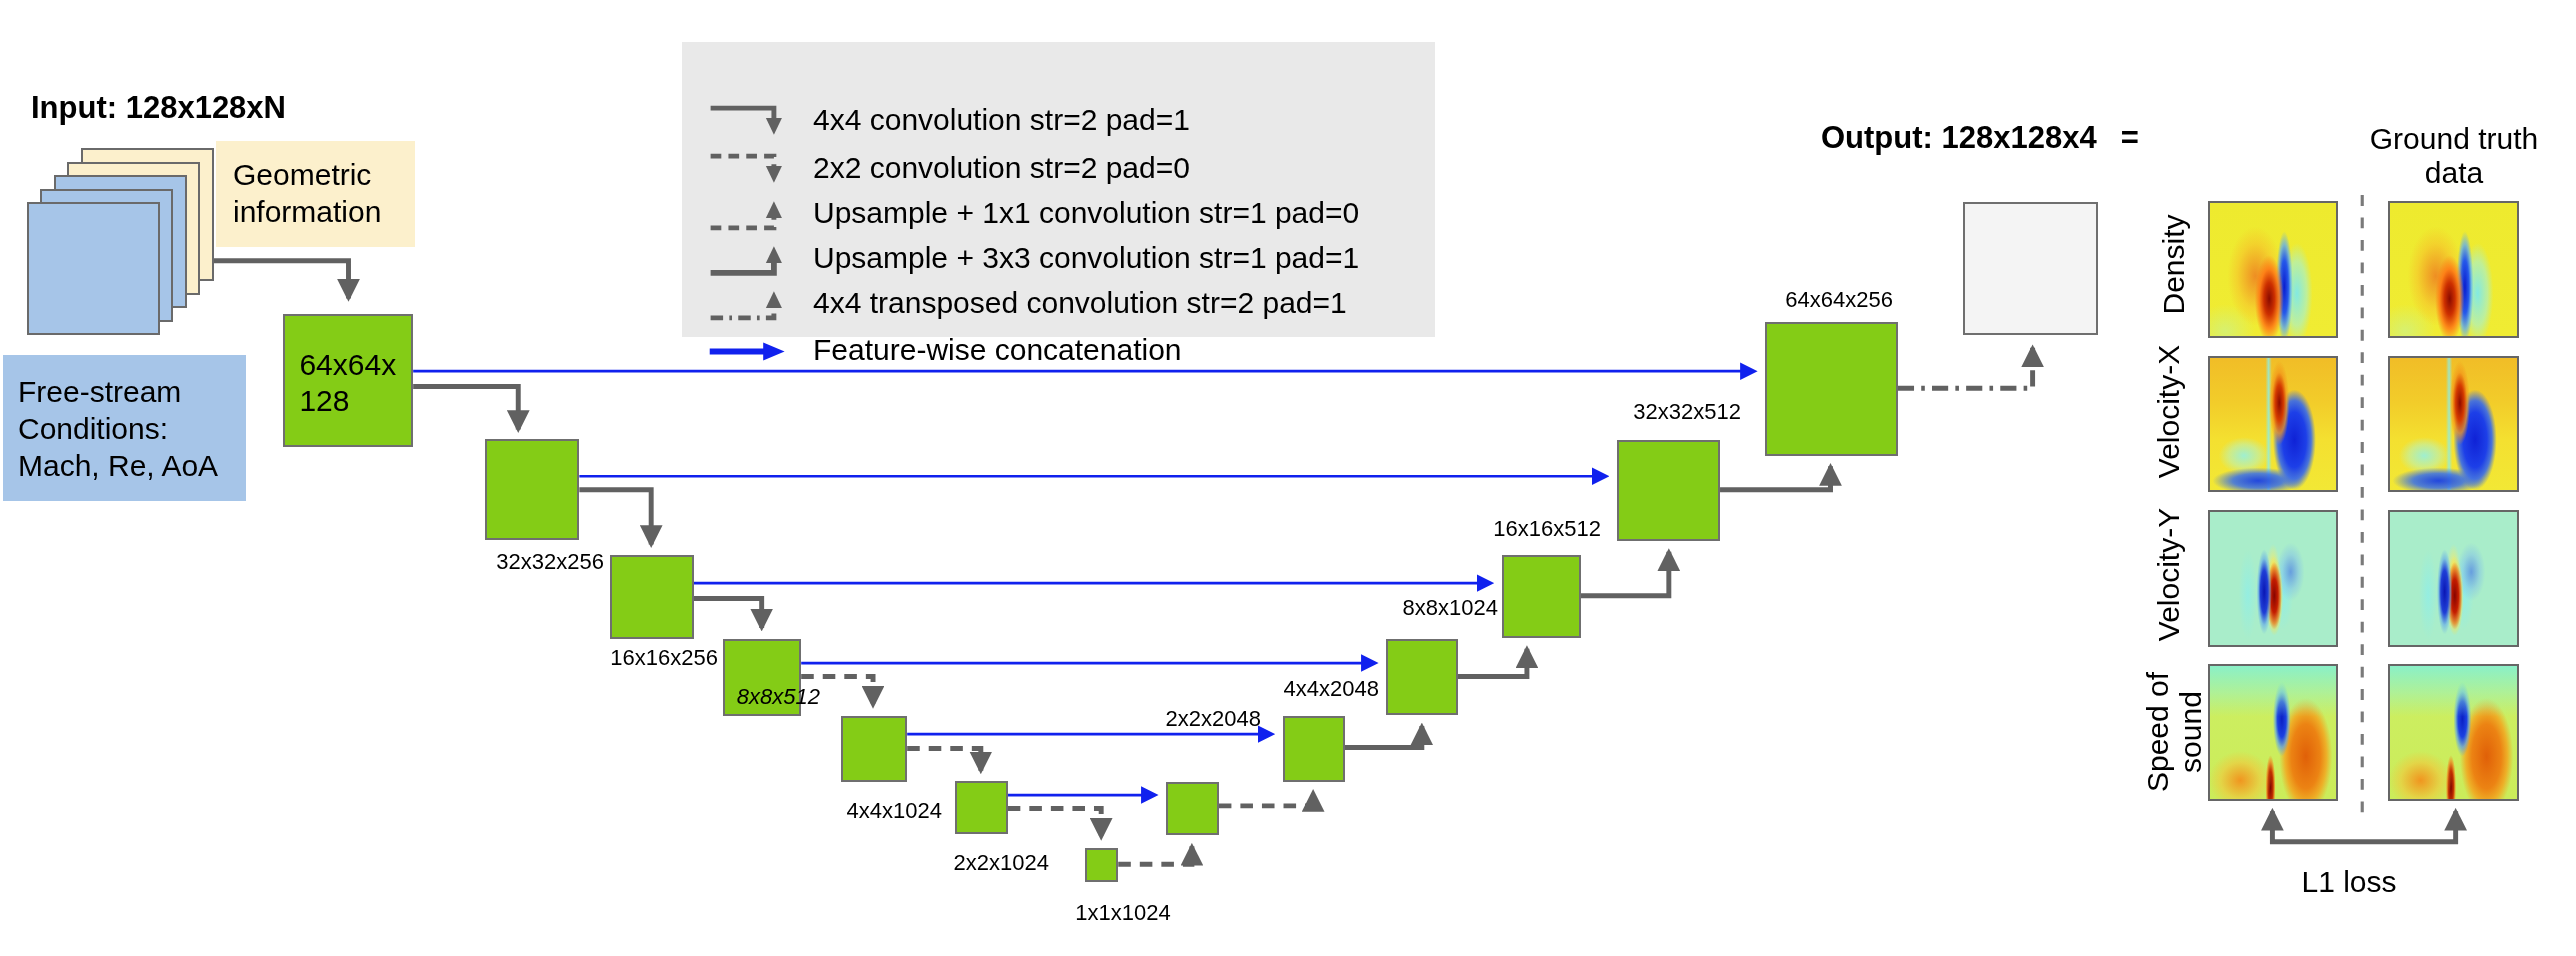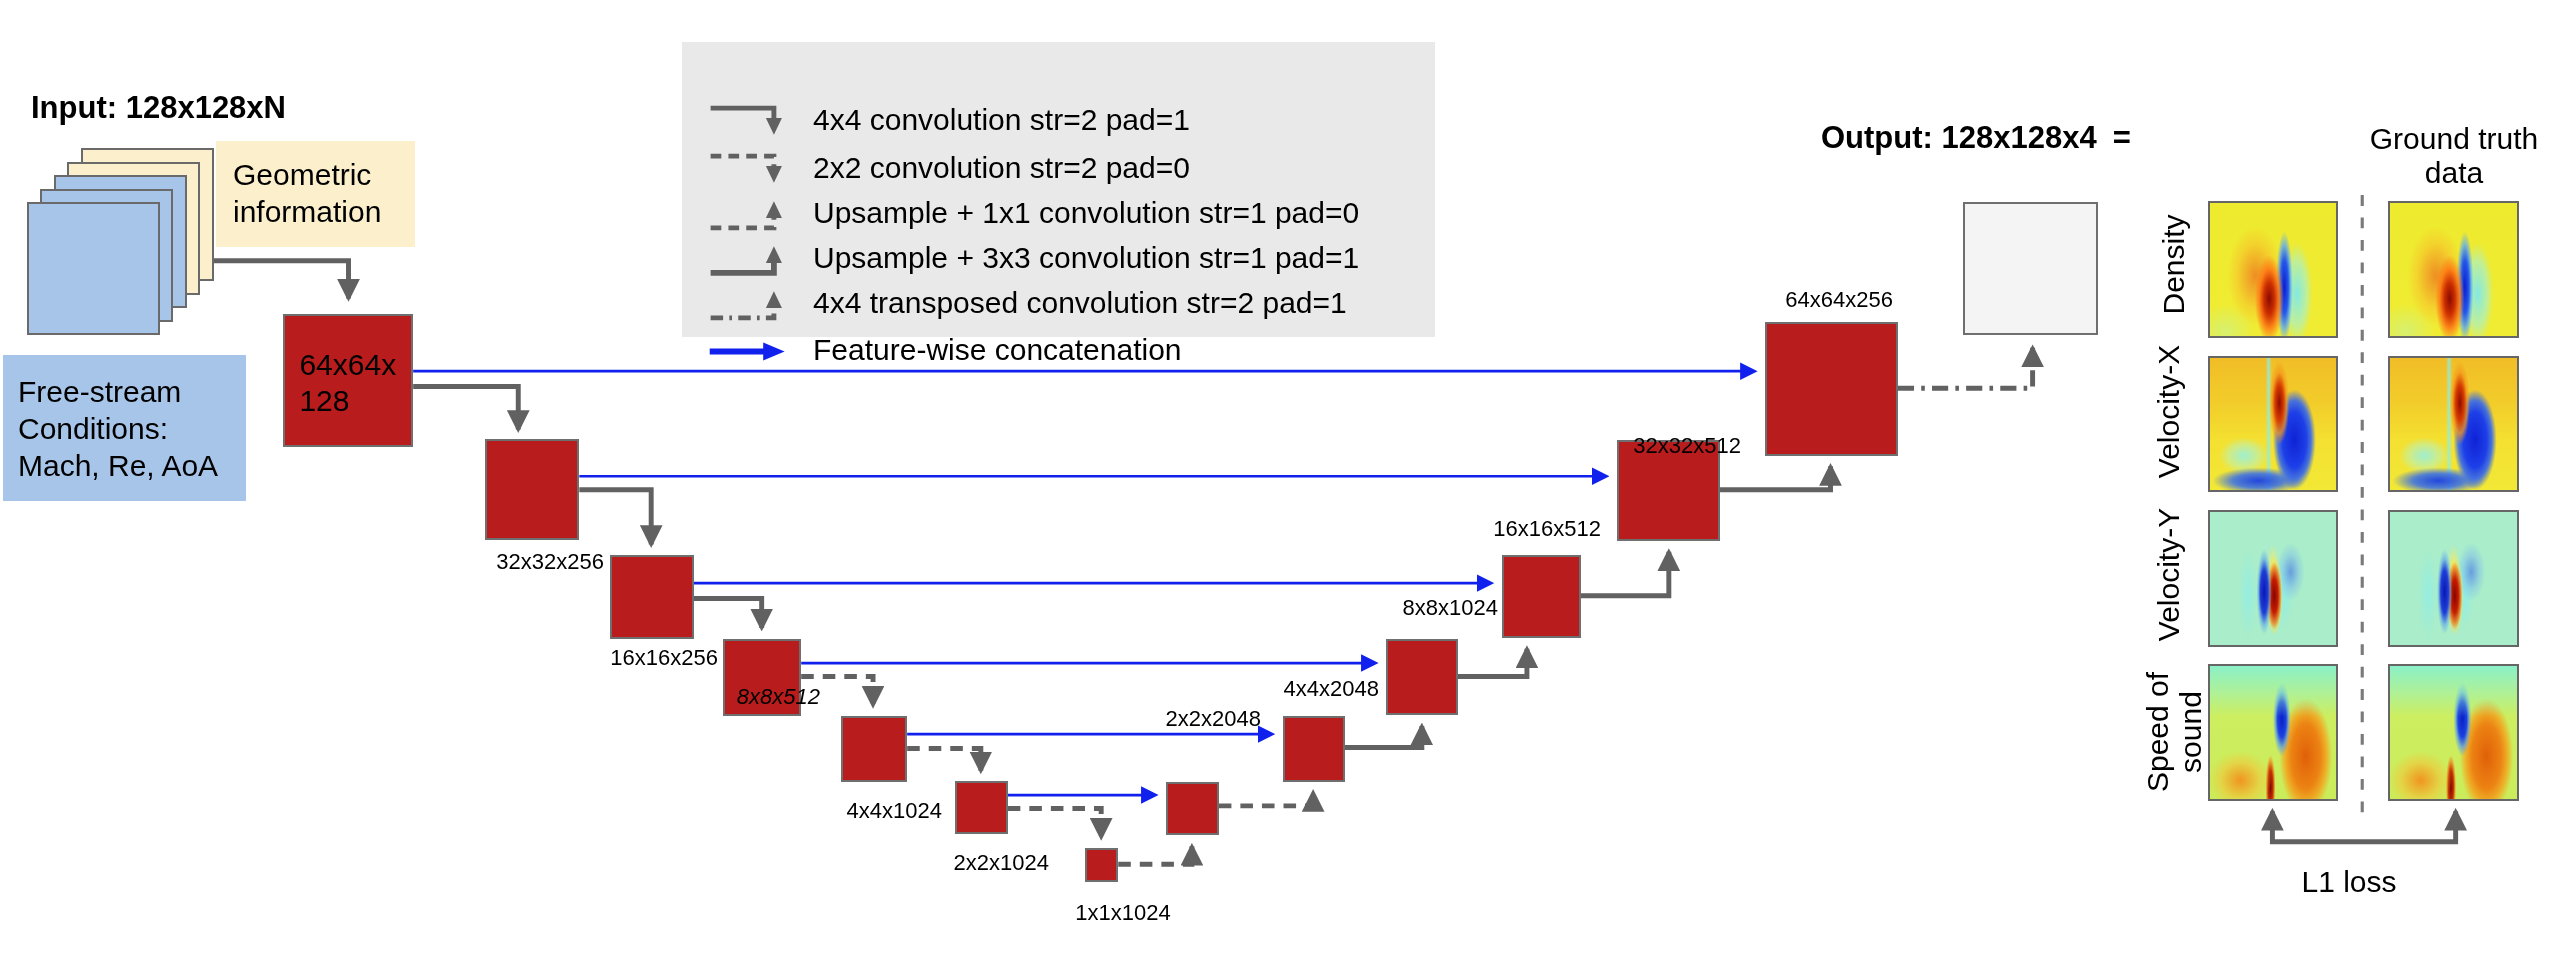--- a/index.html
+++ b/index.html
@@ -8,21 +8,21 @@
   #canvas { position: relative; width: 2308px; height: 957px; }
 
   .abs { position: absolute; }
   .txt { font-size: 30px; line-height: 36px; white-space: nowrap; }
   .bold { font-weight: bold; font-size: 31px; }
 
   
   #wires { position: absolute; left: 0; top: 0; width: 2576px; height: 957px; z-index: 1; }
 
   
-  .nbox { position: absolute; background: #b91c1c; border: 2.7px solid #6f6f6f; z-index: 2; }
+  .nbox { position: absolute; background: #84cc16; border: 2.7px solid #6f6f6f; z-index: 2; }
   .nbox.out { background: #f4f4f4; }
 
   .boxlabel { position: absolute; z-index: 3; font-size: 22px; }
   .r { text-align: right; }
   .c { text-align: center; }
 
   
   .sq { position: absolute; width: 133px; height: 133px; border: 2.7px solid #6a6a6a; z-index: 2; }
   .sq.cream { background: #fcf0cc; }
   .sq.blue  { background: #a6c5e8; }
@@ -212,24 +212,24 @@
   <div class="boxlabel r" style="left:538px; top:645px; width:180px;">16x16x256</div>
   <div class="boxlabel r" style="left:640px; top:684px; width:180px;font-style:italic;">8x8x512</div>
   <div class="boxlabel r" style="left:762px; top:798px; width:180px;">4x4x1024</div>
   <div class="boxlabel r" style="left:869px; top:850px; width:180px;">2x2x1024</div>
   <div class="boxlabel c" style="left:1033px; top:900px; width:180px;">1x1x1024</div>
 
   <div class="boxlabel r" style="left:1081px; top:706px; width:180px;">2x2x2048</div>
   <div class="boxlabel r" style="left:1199px; top:676px; width:180px;">4x4x2048</div>
   <div class="boxlabel r" style="left:1318px; top:595px; width:180px;">8x8x1024</div>
   <div class="boxlabel r" style="left:1421px; top:516px; width:180px;">16x16x512</div>
-  <div class="boxlabel r" style="left:1561px; top:399px; width:180px;margin-top:34px;">32x32x512</div>
+  <div class="boxlabel r" style="left:1561px; top:399px; width:180px;">32x32x512</div>
   <div class="boxlabel r" style="left:1713px; top:287px; width:180px;">64x64x256</div>
 
-  <div class="abs" style="left:1821px; top:120px; display:flex; gap:16px;">
+  <div class="abs" style="left:1821px; top:120px; display:flex; gap:24px;">
     <span class="txt bold">Output: 128x128x4</span>
     <span class="txt bold">=</span>
   </div>
 
   <div class="abs txt c" style="left:2355px; top:108px; width:198px; line-height:34px;margin-top:14px;">
     <div>Ground truth</div>
     <div>data</div>
   </div>
 
   <div class="rot" style="left:2074px; top:248px; width:198px;">Density</div>

